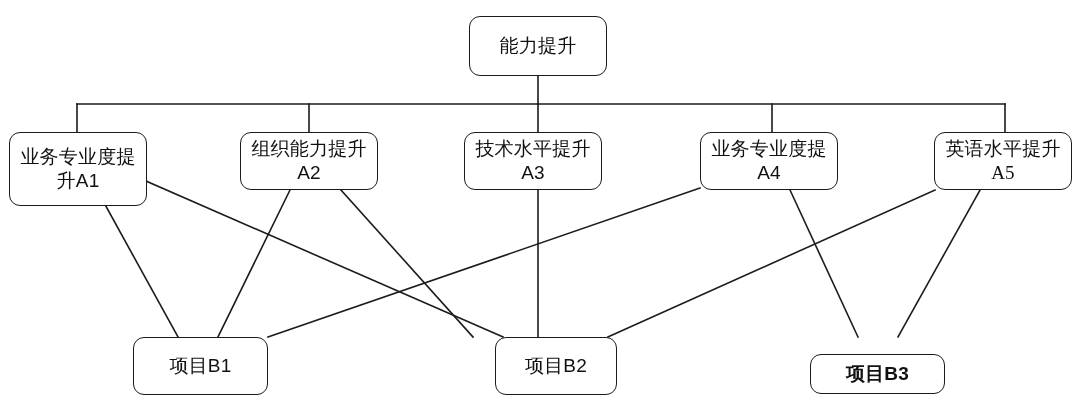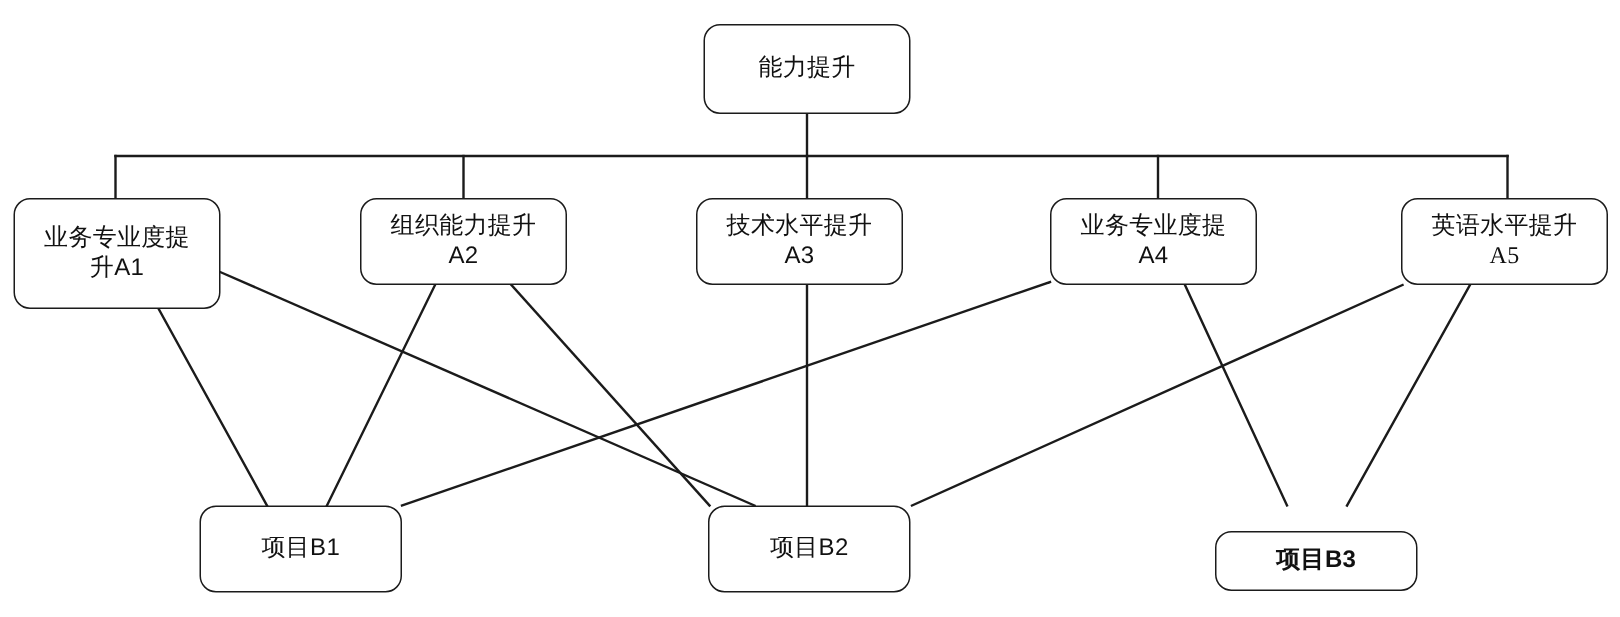--- a/index.html
+++ b/index.html
@@ -28,21 +28,21 @@
     position: absolute;
     box-sizing: border-box;
     border: 1.6px solid #1b1b1b;
     border-radius: 11px;
     background: #ffffff;
     display: flex;
     align-items: center;
     justify-content: center;
     text-align: center;
     color: #111111;
-    font-size: 16px;
+    font-size: 19px;
     line-height: 1.28;
     letter-spacing: 0.2px;
     z-index: 2;
   }
   .node span {
     display: block;
     padding: 0 4px;
     white-space: pre-line;
   }
 </style>
@@ -97,20 +97,20 @@
 A4</span>
   </div>
   <div class="node" style="left:934px; top:132px; width:138px; height:58px;font-family:Liberation Serif, serif;">
     <span>英语水平提升
 A5</span>
   </div>
 
   <div class="node" style="left:133px; top:337px; width:135px; height:58px;">
     <span>项目B1</span>
   </div>
-  <div class="node" style="left:472px; top:337px; width:135px; height:58px;">
+  <div class="node" style="left:495px; top:337px; width:122px; height:58px;">
     <span>项目B2</span>
   </div>
   <div class="node" style="left:810px; top:354px; width:135px; height:40px;font-weight:bold;">
     <span>项目B3</span>
   </div>
 
 </div>
 
 </body></html>

